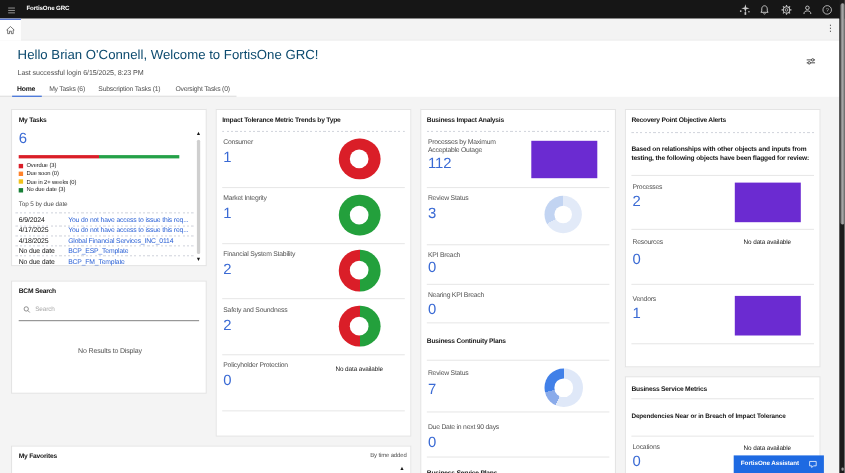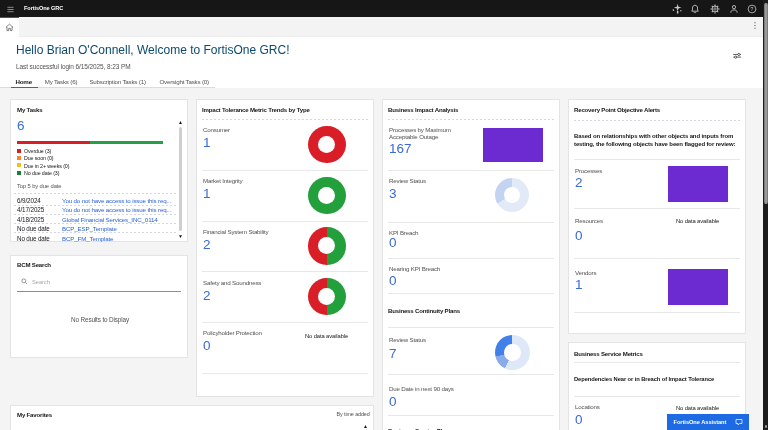--- a/index.html
+++ b/index.html
@@ -180,21 +180,21 @@
 
 <div class="lbl" style="left:203px;top:329.3px;">Policyholder Protection</div>
 <div class="num" style="left:203px;top:339.3px;">0</div>
 <div class="nodata" style="left:305px;top:332.5px;">No data available</div>
 <div class="sep" style="left:202px;top:373px;width:166px;"></div>
 
 <div class="card" style="left:382px;top:99px;width:178px;height:340px;"></div>
 <div class="ctitle" style="left:388px;top:105.6px;">Business Impact Analysis</div>
 <div class="abs" style="left:388px;top:119px;width:166px;height:1px;background:repeating-linear-gradient(90deg,#d4d7de 0 2px,rgba(0,0,0,0) 2px 4px);"></div>
 <div class="lbl" style="left:389px;top:126px;">Processes by Maximum<br>Acceptable Outage</div>
-<div class="num" style="left:389px;top:142.3px;">167</div>
+<div class="num" style="left:389px;top:142.3px;">112</div>
 <div class="abs" style="left:482.7px;top:128px;width:60px;height:34.3px;background:#6b2bd1;"></div>
 <div class="sep" style="left:388px;top:170px;width:166px;"></div>
 
 <div class="lbl" style="left:389px;top:177.2px;">Review Status</div>
 <div class="num" style="left:389px;top:187.1px;">3</div>
 <div class="abs" style="left:494.6px;top:177.6px;width:34.6px;height:34.6px;border-radius:50%;background:conic-gradient(#e2eaf8 0 240deg, #c2d4f2 240deg 360deg);"></div>
 <div class="abs" style="left:503.5px;top:186.5px;width:16.8px;height:16.8px;border-radius:50%;background:#fff;"></div>
 <div class="sep" style="left:388px;top:222.3px;width:166px;"></div>
 
 <div class="lbl" style="left:389px;top:229px;">KPI Breach</div>

